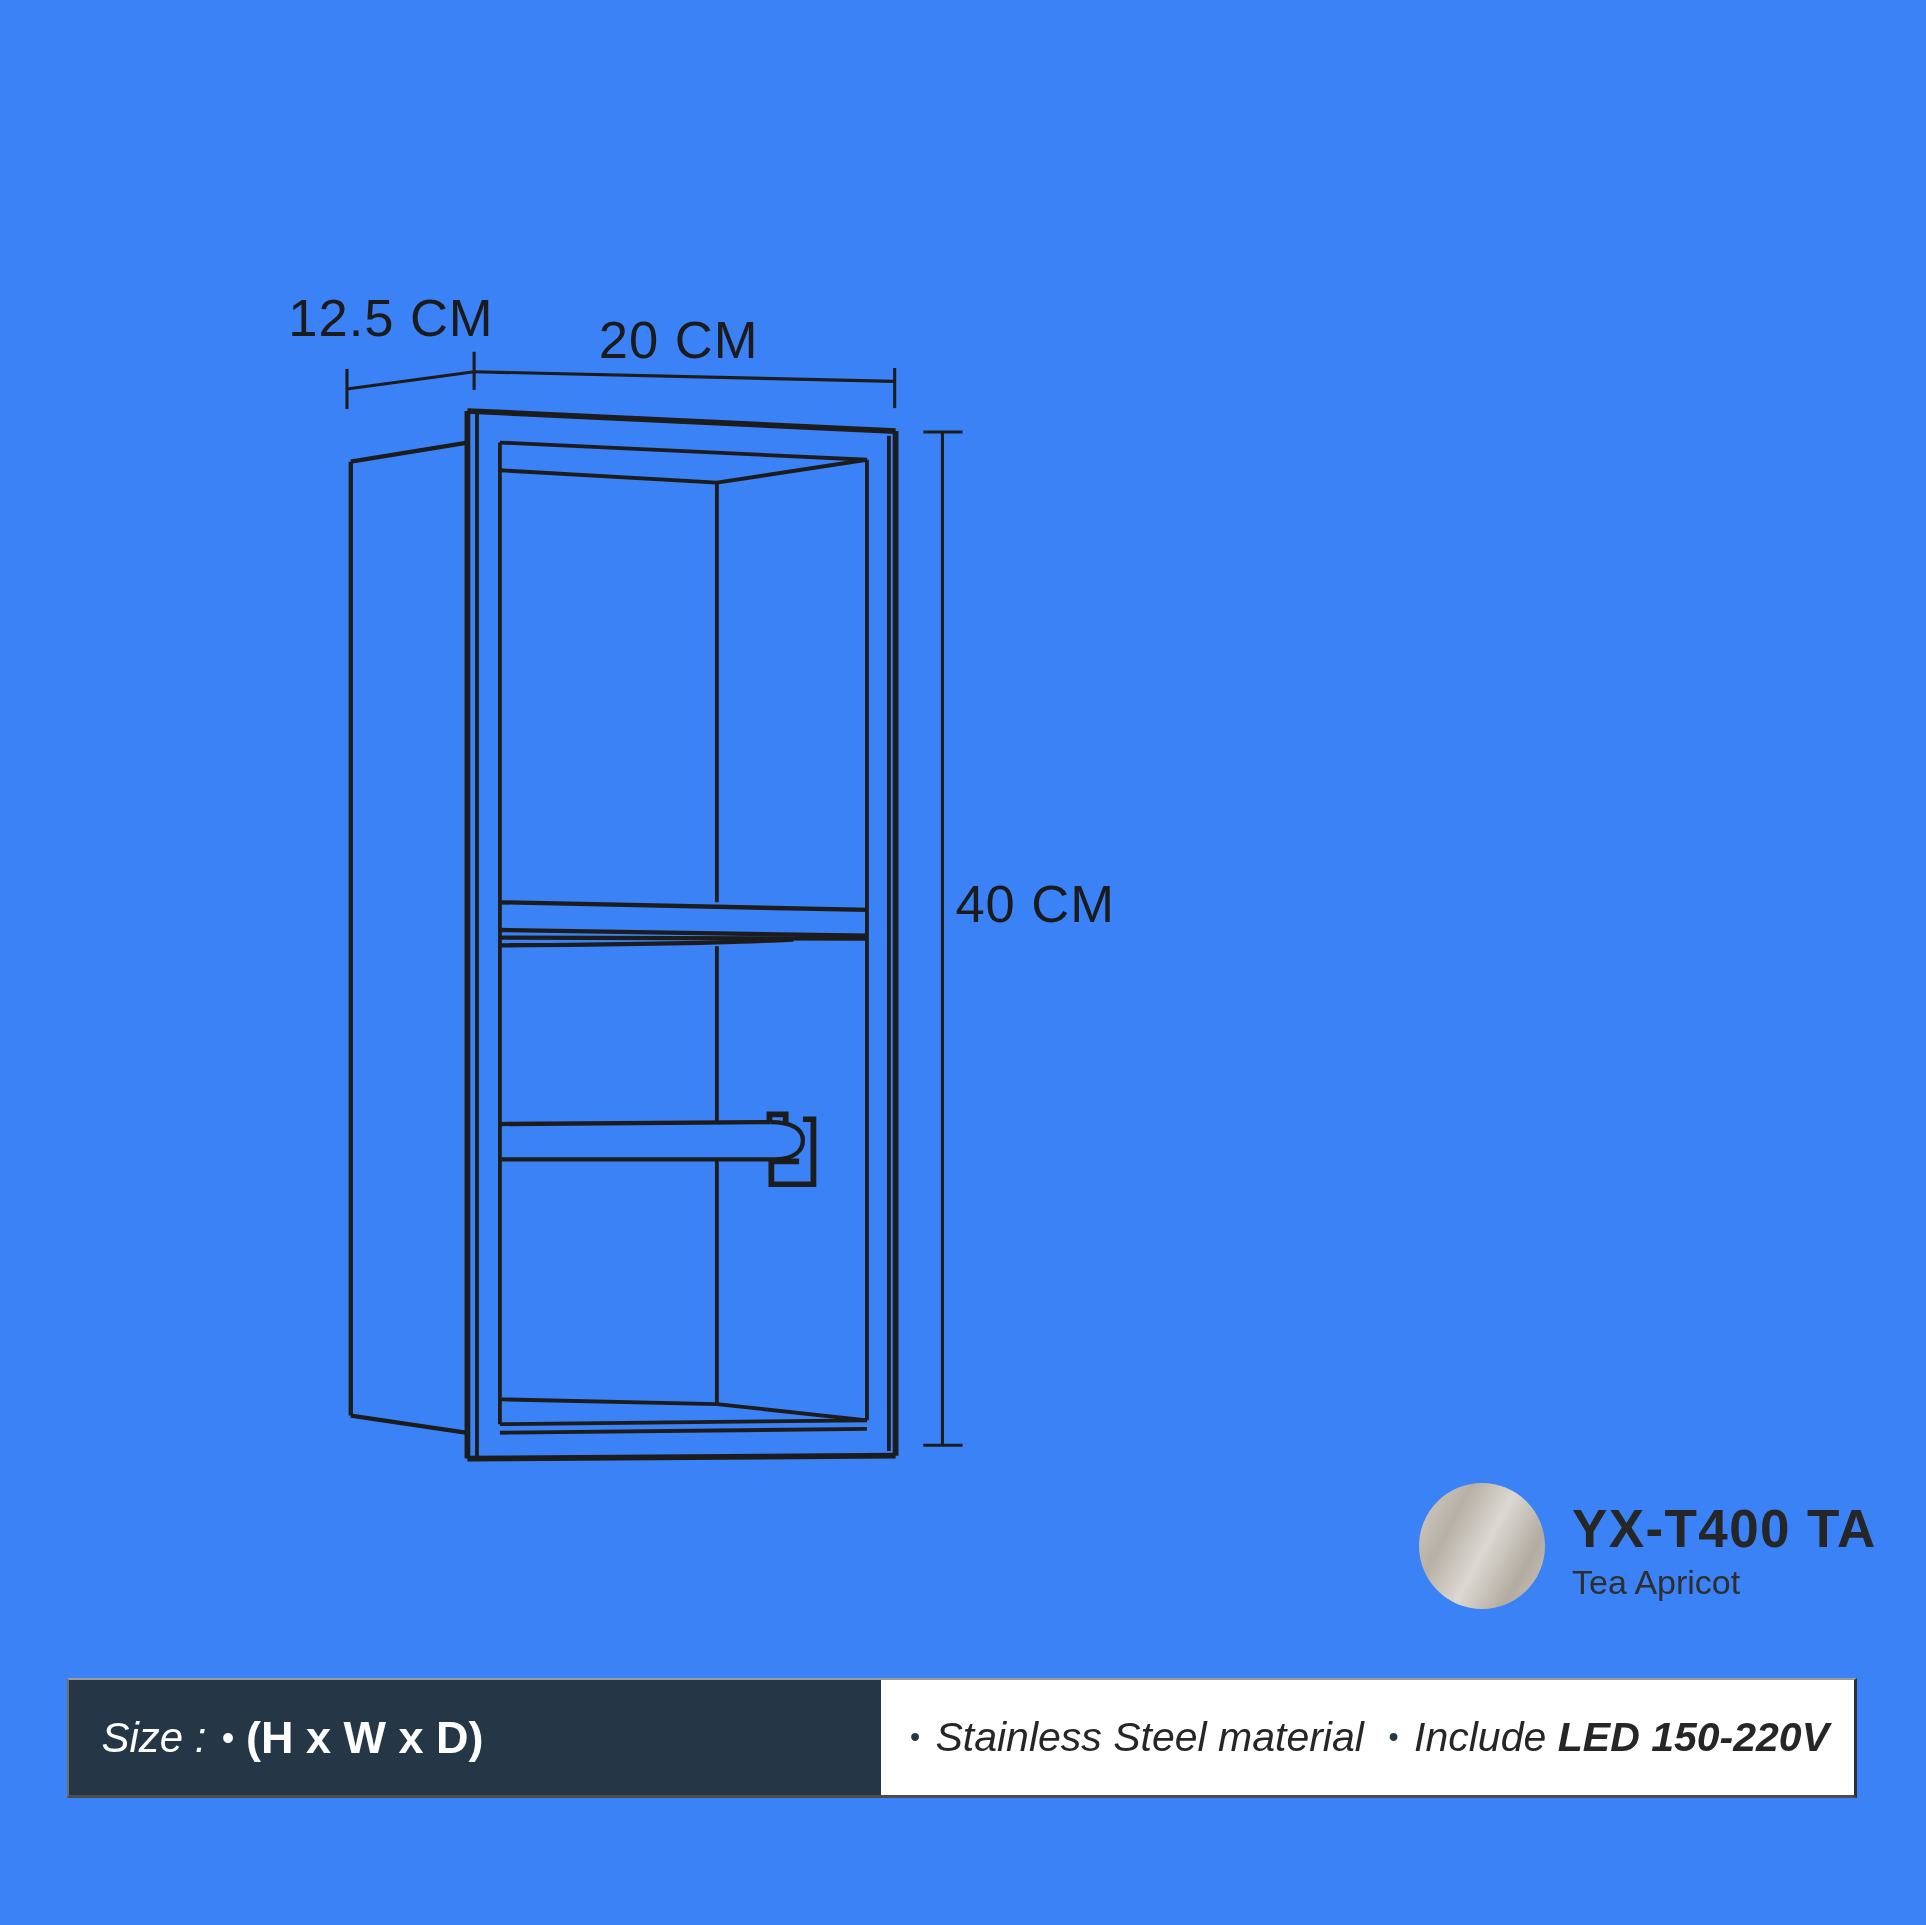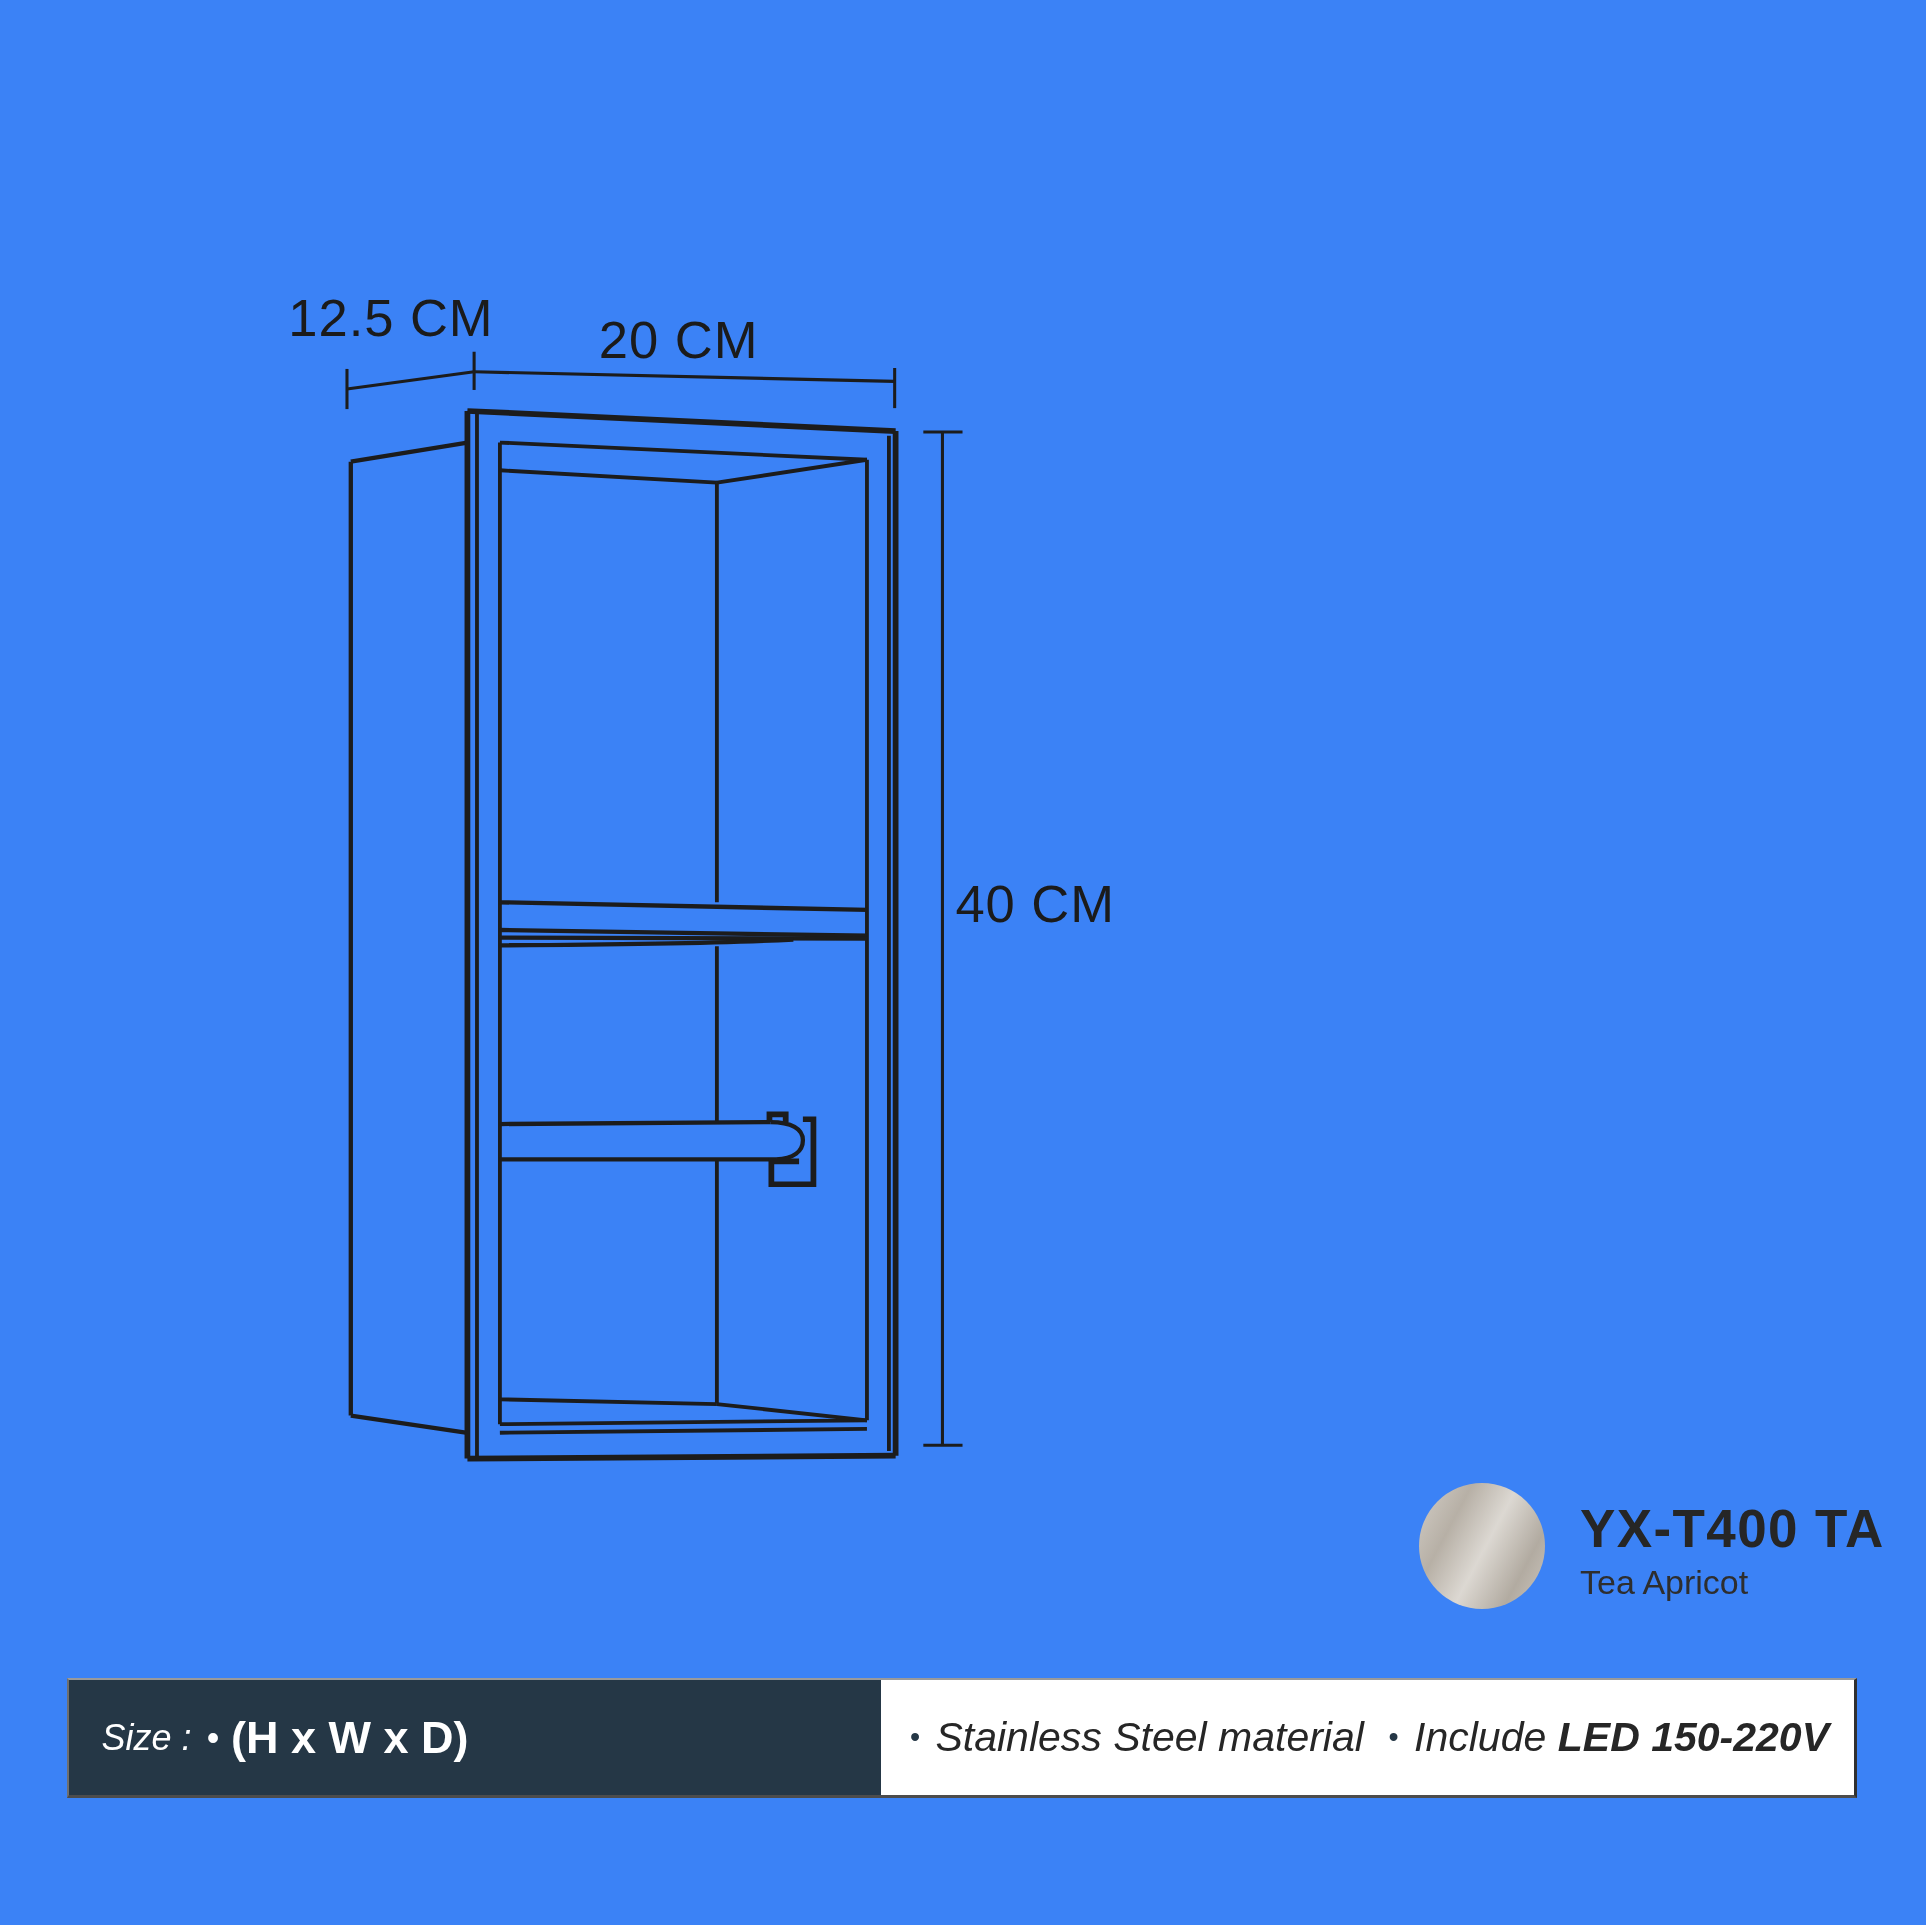--- a/index.html
+++ b/index.html
@@ -5,41 +5,41 @@
   html,body{margin:0;padding:0;background:#ffffff;}
   .canvas{
     position:relative;width:1926px;height:1925px;background:#3b82f6;overflow:hidden;
     font-family:"Liberation Sans",sans-serif;
   }
   svg.diagram{position:absolute;left:0;top:0;}
   .cab{stroke:#1c1c1c;fill:none;}
   .dimtext{fill:#1b1b1b;font-size:55px;letter-spacing:1px;}
 
   
-  .product{position:absolute;left:1419px;top:1483px;display:flex;align-items:flex-start;gap:8px;}
+  .product{position:absolute;left:1419px;top:1483px;display:flex;align-items:flex-start;}
   .swatch{
     width:126px;height:126px;border-radius:50%;flex:none;
     background:linear-gradient(118deg,#d3cec7 0%,#b7b0a6 28%,#dcd8d2 52%,#b2aba1 78%,#cdc7bf 100%);
   }
   .ptext{margin-left:27px;margin-top:19px;}
   .model{font-size:53px;font-weight:bold;color:#262626;letter-spacing:1.4px;line-height:1.0;}
   .cname{font-size:34px;color:#2e2e2e;margin-top:10px;line-height:1.0;}
 
   
   .footer{
     position:absolute;left:67px;top:1678px;width:1785px;height:115px;display:flex;
     border-top:2.9px solid #9a9a9a;border-bottom:3.8px solid #4c4c4c;
     border-right:3.8px solid #303030;border-left:2.9px solid #6f6f6f;
     background:#ffffff;
   }
   .size-box{
     flex:none;width:812px;height:100%;background:#253746;color:#ffffff;
     display:flex;align-items:center;padding-left:32.5px;box-sizing:border-box;white-space:nowrap;
   }
-  .size-label{font-style:italic;font-size:36px;}
+  .size-label{font-style:italic;font-size:42px;}
   .size-box .bullet{font-size:36px;margin:0 11.5px 0 15.3px;}
   .size-value{font-weight:bold;font-size:45px;letter-spacing:0.5px;}
   .size-suffix{font-weight:bold;font-size:45px;}
   .spec-box{
     flex:1;display:flex;align-items:center;justify-content:space-between;
     padding:0 25px 0 29px;font-style:italic;font-size:41px;color:#262626;white-space:nowrap;
   }
   .spec{display:flex;align-items:center;}
   .spec .bullet2{font-size:29px;color:#253746;margin-right:15.3px;font-style:normal;}
   .spec .bold{font-weight:bold;margin-left:11.5px;}

